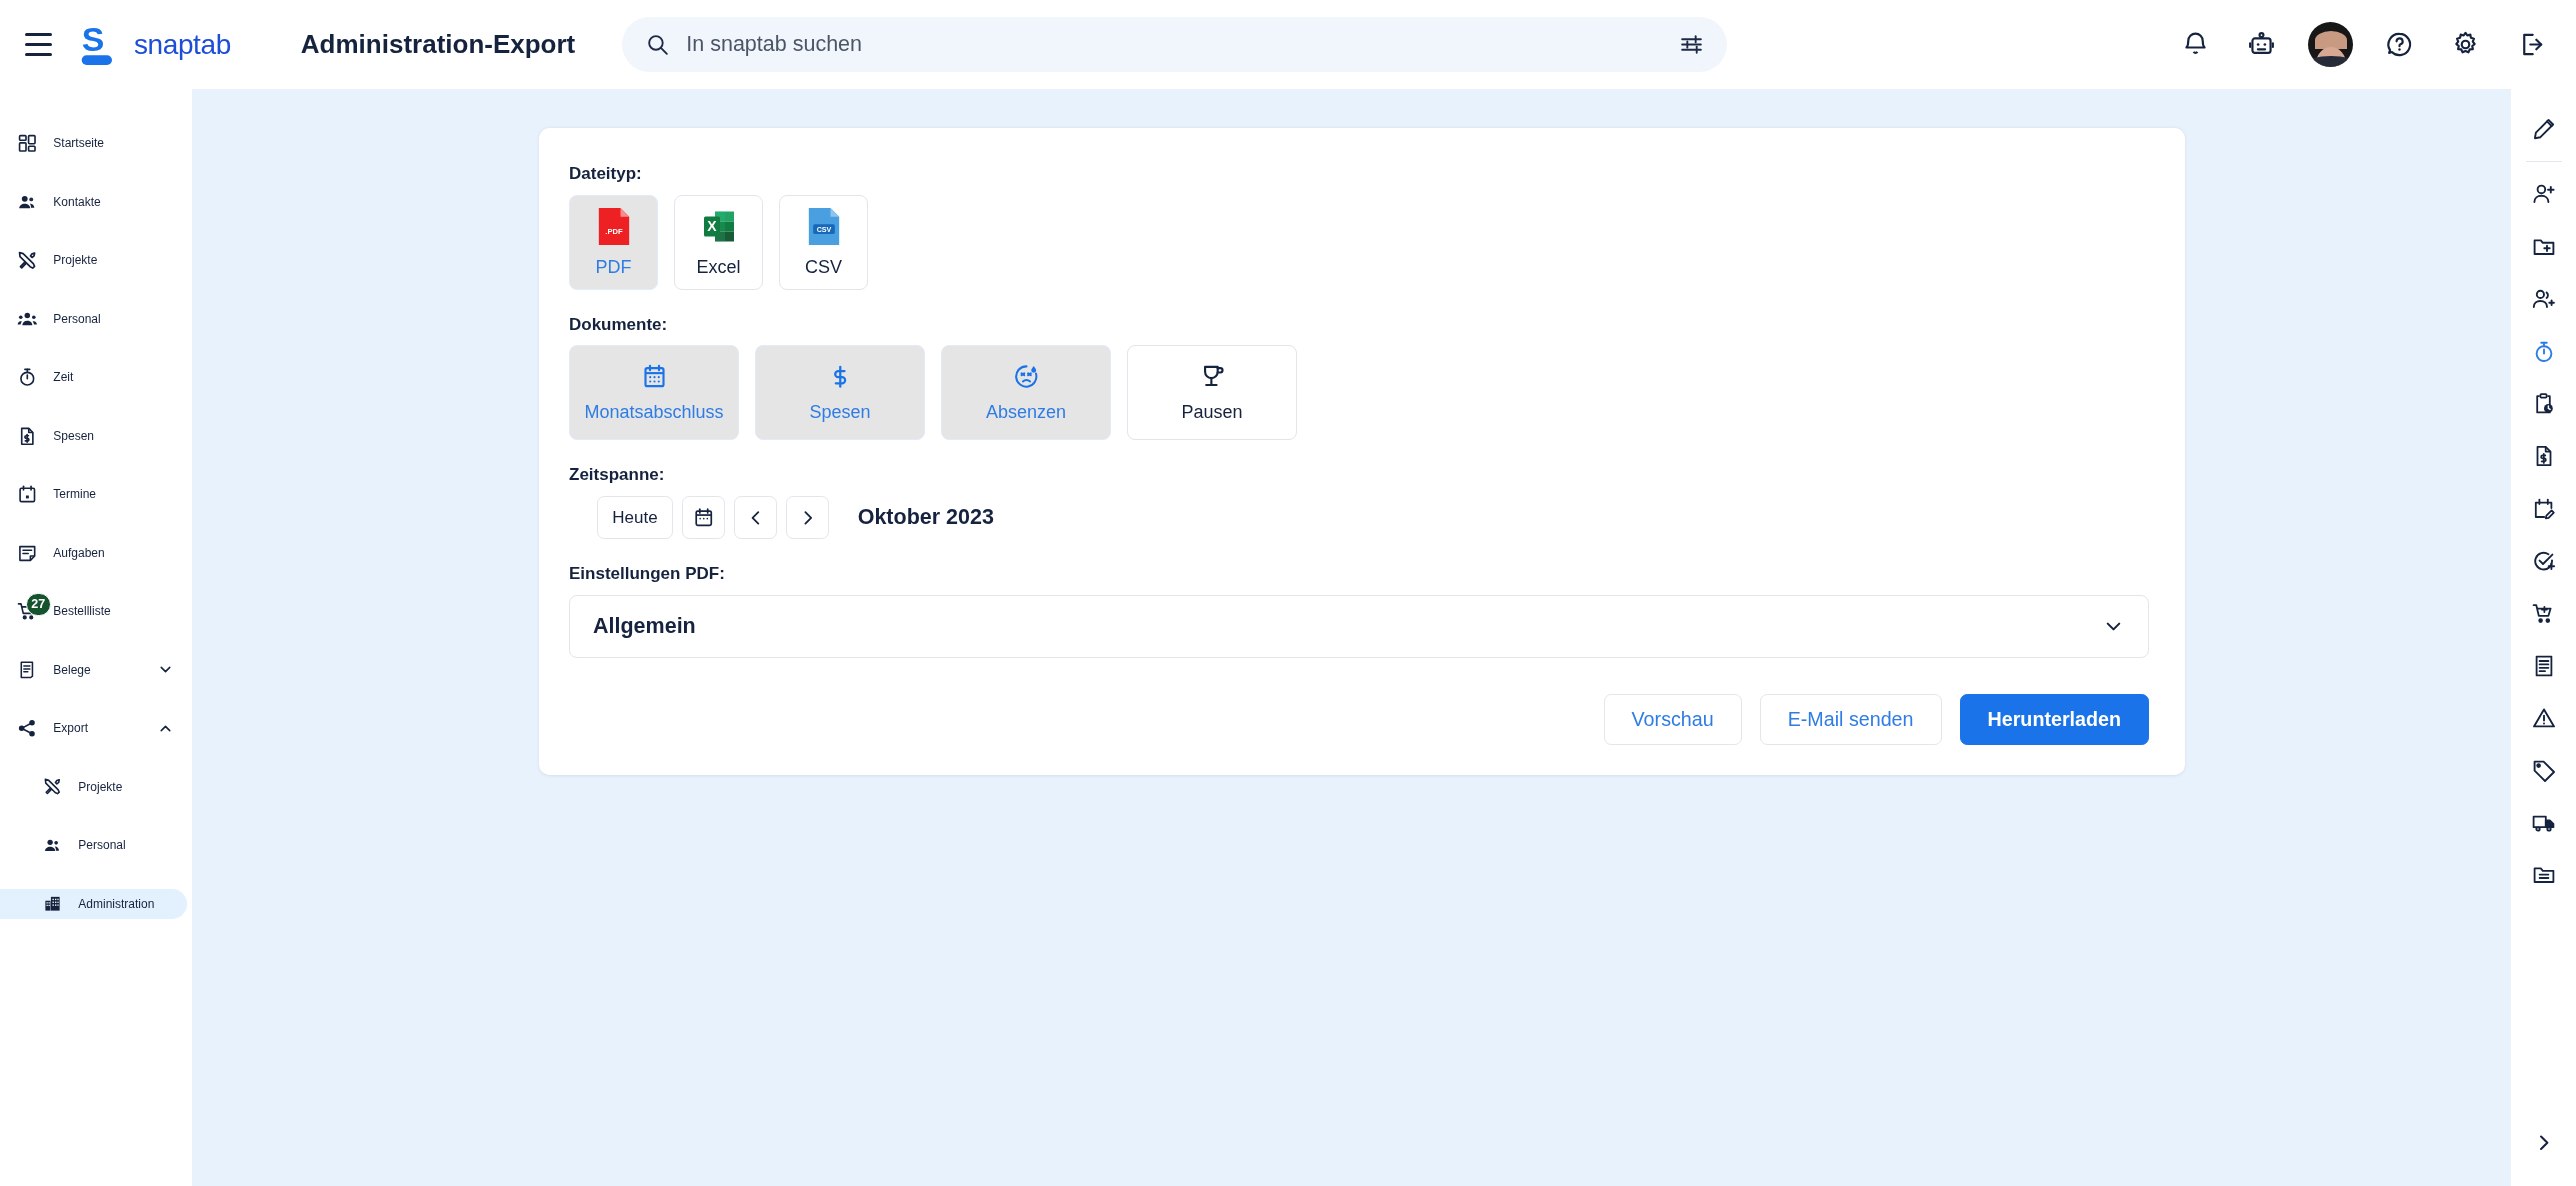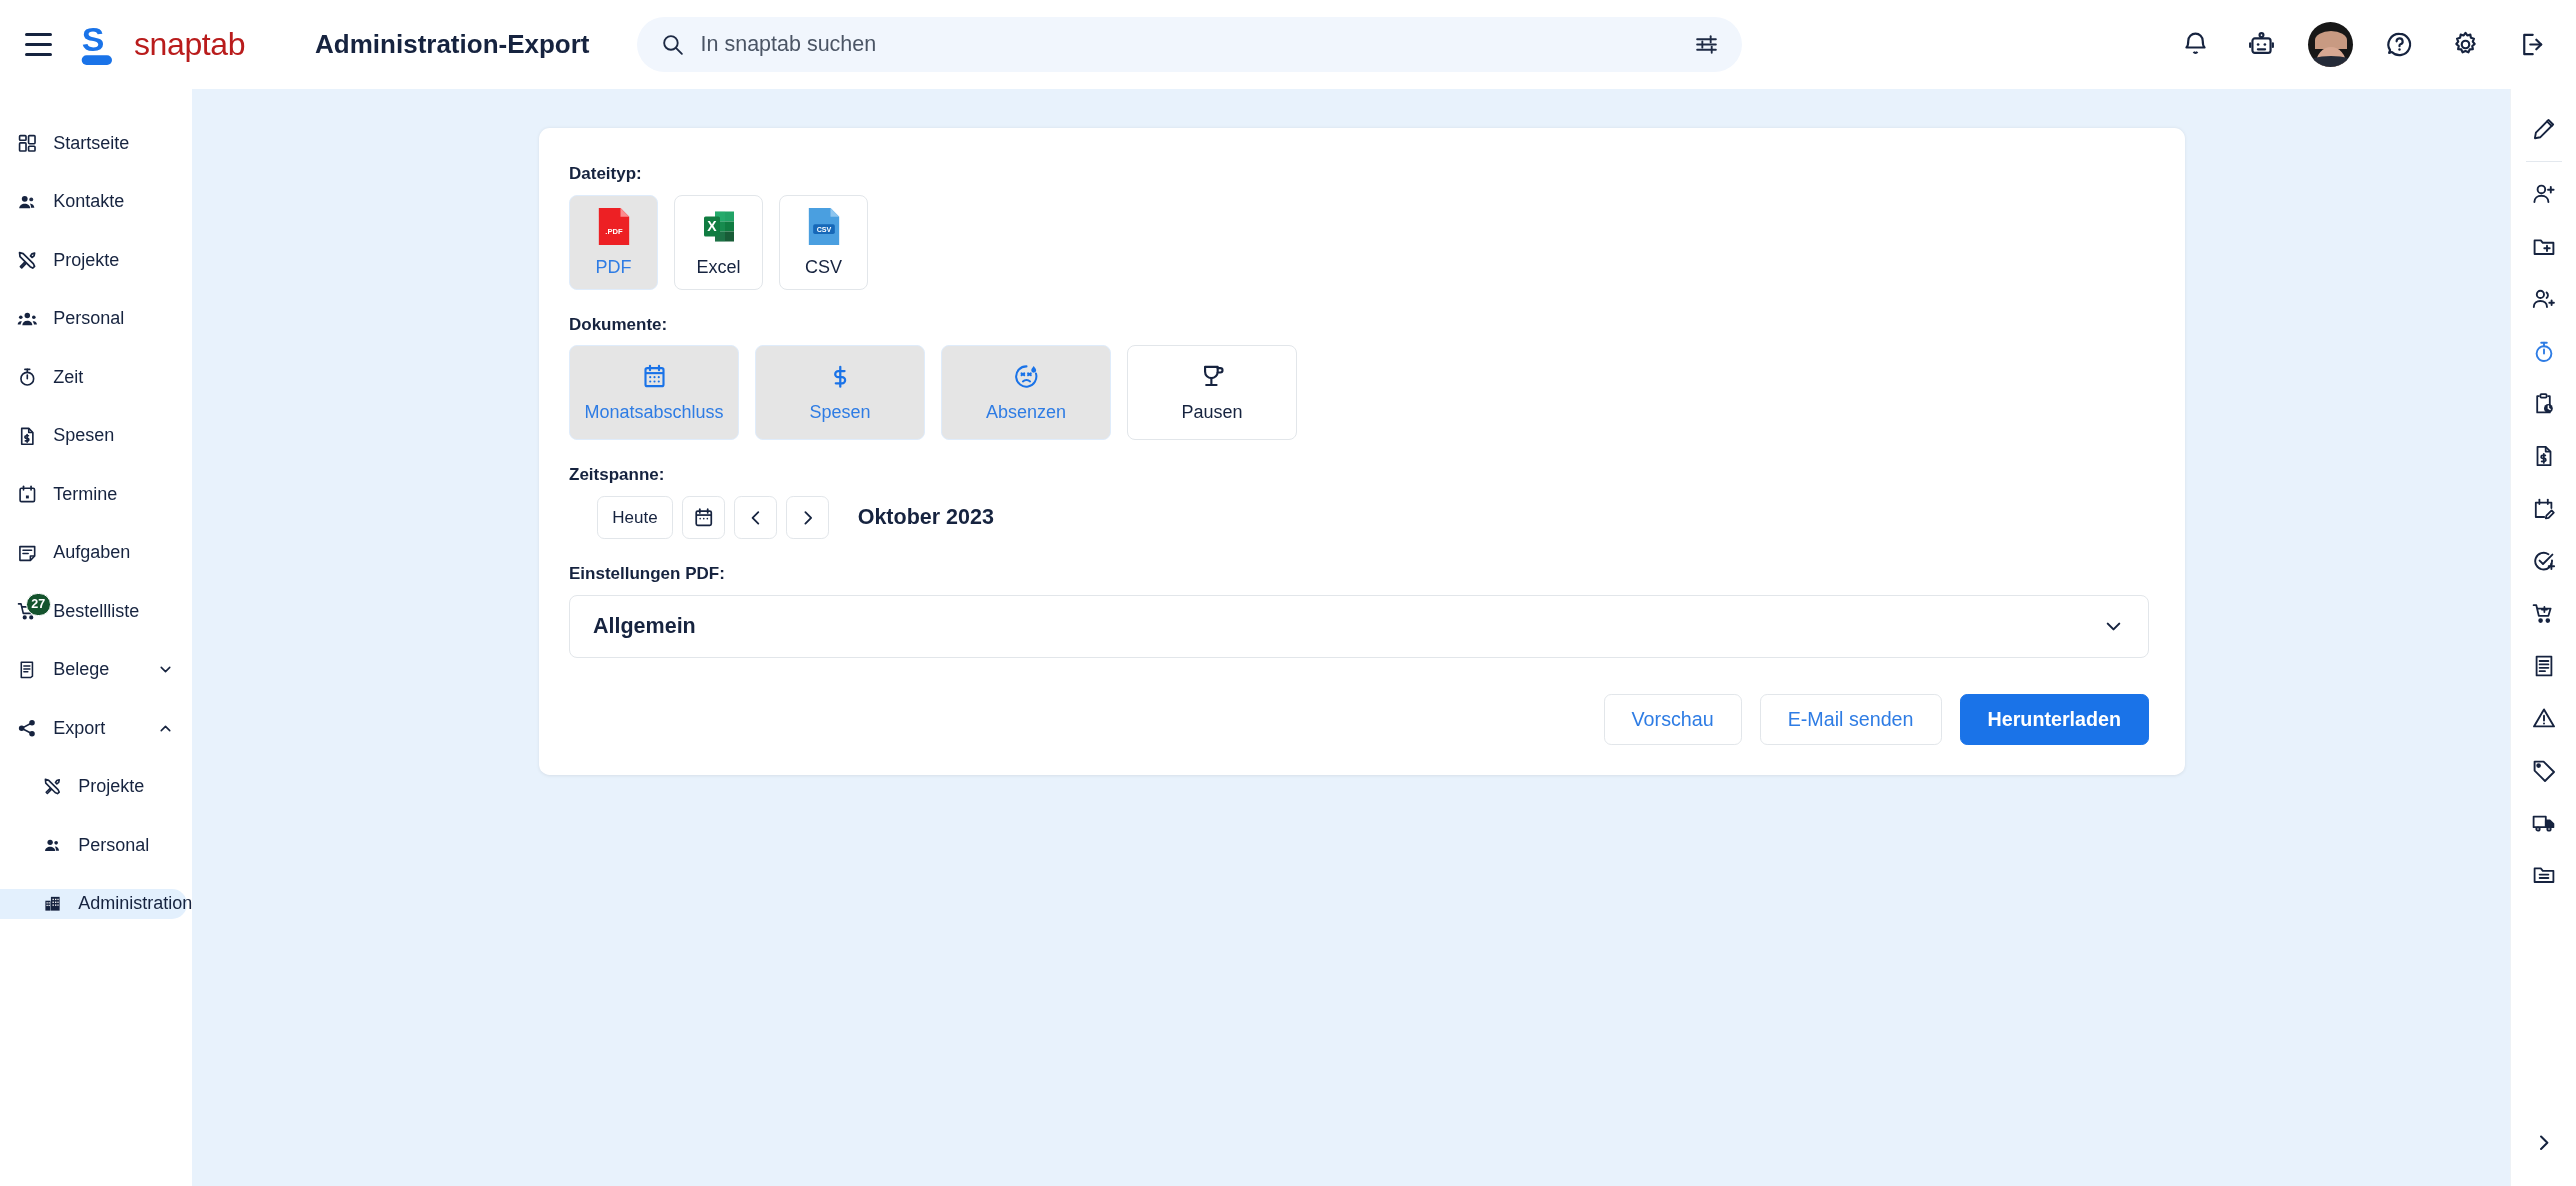--- a/index.html
+++ b/index.html
@@ -21,21 +21,21 @@
   }
   .hamburger {
     width: 41px; height: 41px; margin-left: 18px;
     display: flex; flex-direction: column; justify-content: center;
     align-items: center; gap: 7.2px; cursor: pointer;
   }
   .hamburger span { display: block; width: 27px; height: 2.7px; background: #16233f; border-radius: 1.8px; }
 
   .brand { display: flex; align-items: center; gap: 14.3px; margin-left: 19.7px; }
   .brand-logo { width: 41px; height: 47px; position: relative; }
-  .brand-name { font-size: 32px; color: #b91c1c; letter-spacing: -0.4px; }
+  .brand-name { font-size: 28px; color: #1d4ed8; letter-spacing: -0.4px; }
 
   .page-title {
     font-size: 26px; font-weight: bold; color: #16233f;
     margin-left: 70px; white-space: nowrap;
   }
 
   .searchbar {
     width: 1105px; height: 55px; margin-left: 47px;
     background: #f1f6fd; border-radius: 28px;
     display: flex; align-items: center; padding: 8px 23px;
@@ -77,21 +77,21 @@
     width: 192px; min-width: 192px; background: #ffffff;
     padding-top: 10.7px; overflow: hidden;
   }
   .nav-item {
     height: 29.5px; display: flex; align-items: center;
     padding-left: 16px; gap: 14.3px; cursor: pointer;
     position: relative; border-radius: 0 16px 16px 0;
     margin-right: 5.4px; margin-bottom: 0;
   }
   .nav-icon { width: 23px; min-width: 23px; display: flex; align-items: center; justify-content: center; position: relative; }
-  .nav-label { font-size: 18px; color: #16233f; white-space: nowrap; }
+  .nav-label { font-size: 12px; color: #16233f; white-space: nowrap; }
   .nav-chevron { margin-left: auto; margin-right: 12.5px; display: flex; align-items: center; }
   .nav-item.active { background: #e3f0fd; }
   .nav-item.sub { padding-left: 41px; }
 
   .badge {
     position: absolute; top: -8px; left: 9.8px;
     min-width: 22.4px; height: 22.4px; padding: 0 4.5px;
     background: #14532d; color: #fff;
     border-radius: 11.6px; font-size: 12.5px; font-weight: bold;
     display: flex; align-items: center; justify-content: center;

